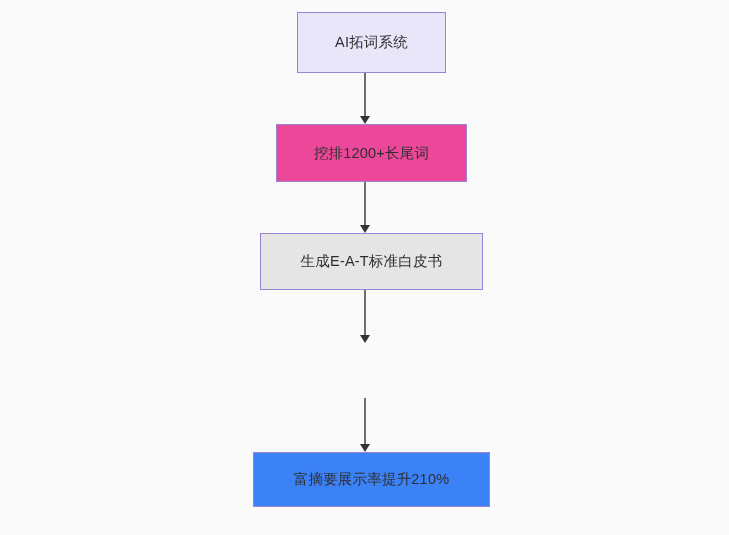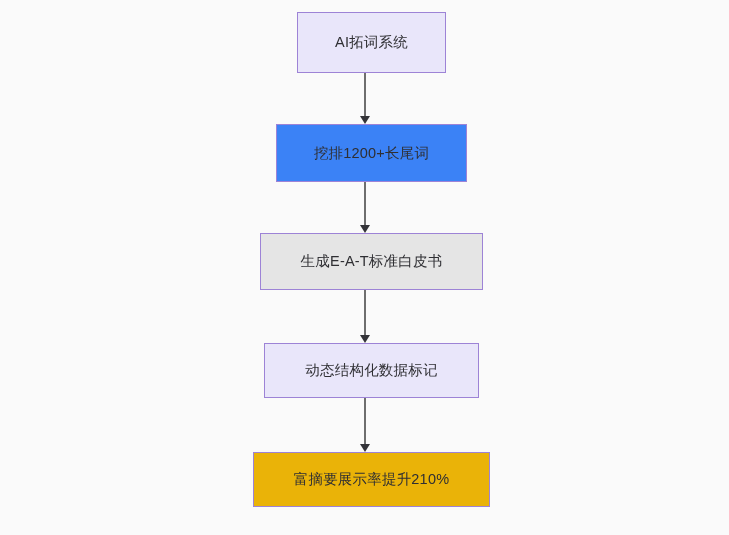--- a/index.html
+++ b/index.html
@@ -78,26 +78,23 @@
     <div class="head" style="border-top-color: rgb(51, 51, 56);"></div>
   </div>
   <div class="edge" style="left: 358px; top: 398px; height: 54px;">
     <div class="line" style="height: 47px; background: rgb(110, 110, 110);"></div>
     <div class="head" style="border-top-color: rgb(51, 51, 56);"></div>
   </div>
 
   <div class="node" style="left: 297px; top: 12px; width: 149px; height: 61px; background: rgb(233, 230, 250); border-color: rgb(157, 131, 214); color: rgb(47, 47, 51);">
     <span class="node-label">AI拓词系统</span>
   </div>
-  <div class="node" style="left: 276px; top: 124px; width: 191px; height: 58px; background: #3b82f6; border-color: rgb(157, 131, 214); color: rgb(47, 47, 51);">
+  <div class="node" style="left: 276px; top: 124px; width: 191px; height: 58px; background: #ec4899; border-color: rgb(157, 131, 214); color: rgb(47, 47, 51);">
     <span class="node-label">挖排1200+长尾词</span>
   </div>
   <div class="node" style="left: 260px; top: 233px; width: 223px; height: 57px; background: #e5e5e5; border-color: rgb(157, 131, 214); color: rgb(47, 47, 51);">
     <span class="node-label">生成E-A-T标准白皮书</span>
   </div>
-  <div class="node" style="left: 264px; top: 343px; width: 215px; height: 55px; background: rgb(233, 230, 250); border-color: rgb(157, 131, 214); color: rgb(47, 47, 51);">
-    <span class="node-label">动态结构化数据标记</span>
-  </div>
-  <div class="node" style="left: 253px; top: 452px; width: 237px; height: 55px; background: #eab308; border-color: rgb(157, 131, 214); color: rgb(47, 47, 51);">
+  <div class="node" style="left: 253px; top: 452px; width: 237px; height: 55px; background: #3b82f6; border-color: rgb(157, 131, 214); color: rgb(47, 47, 51);">
     <span class="node-label">富摘要展示率提升210%</span>
   </div>
 
 </div>
 
 </body></html>

